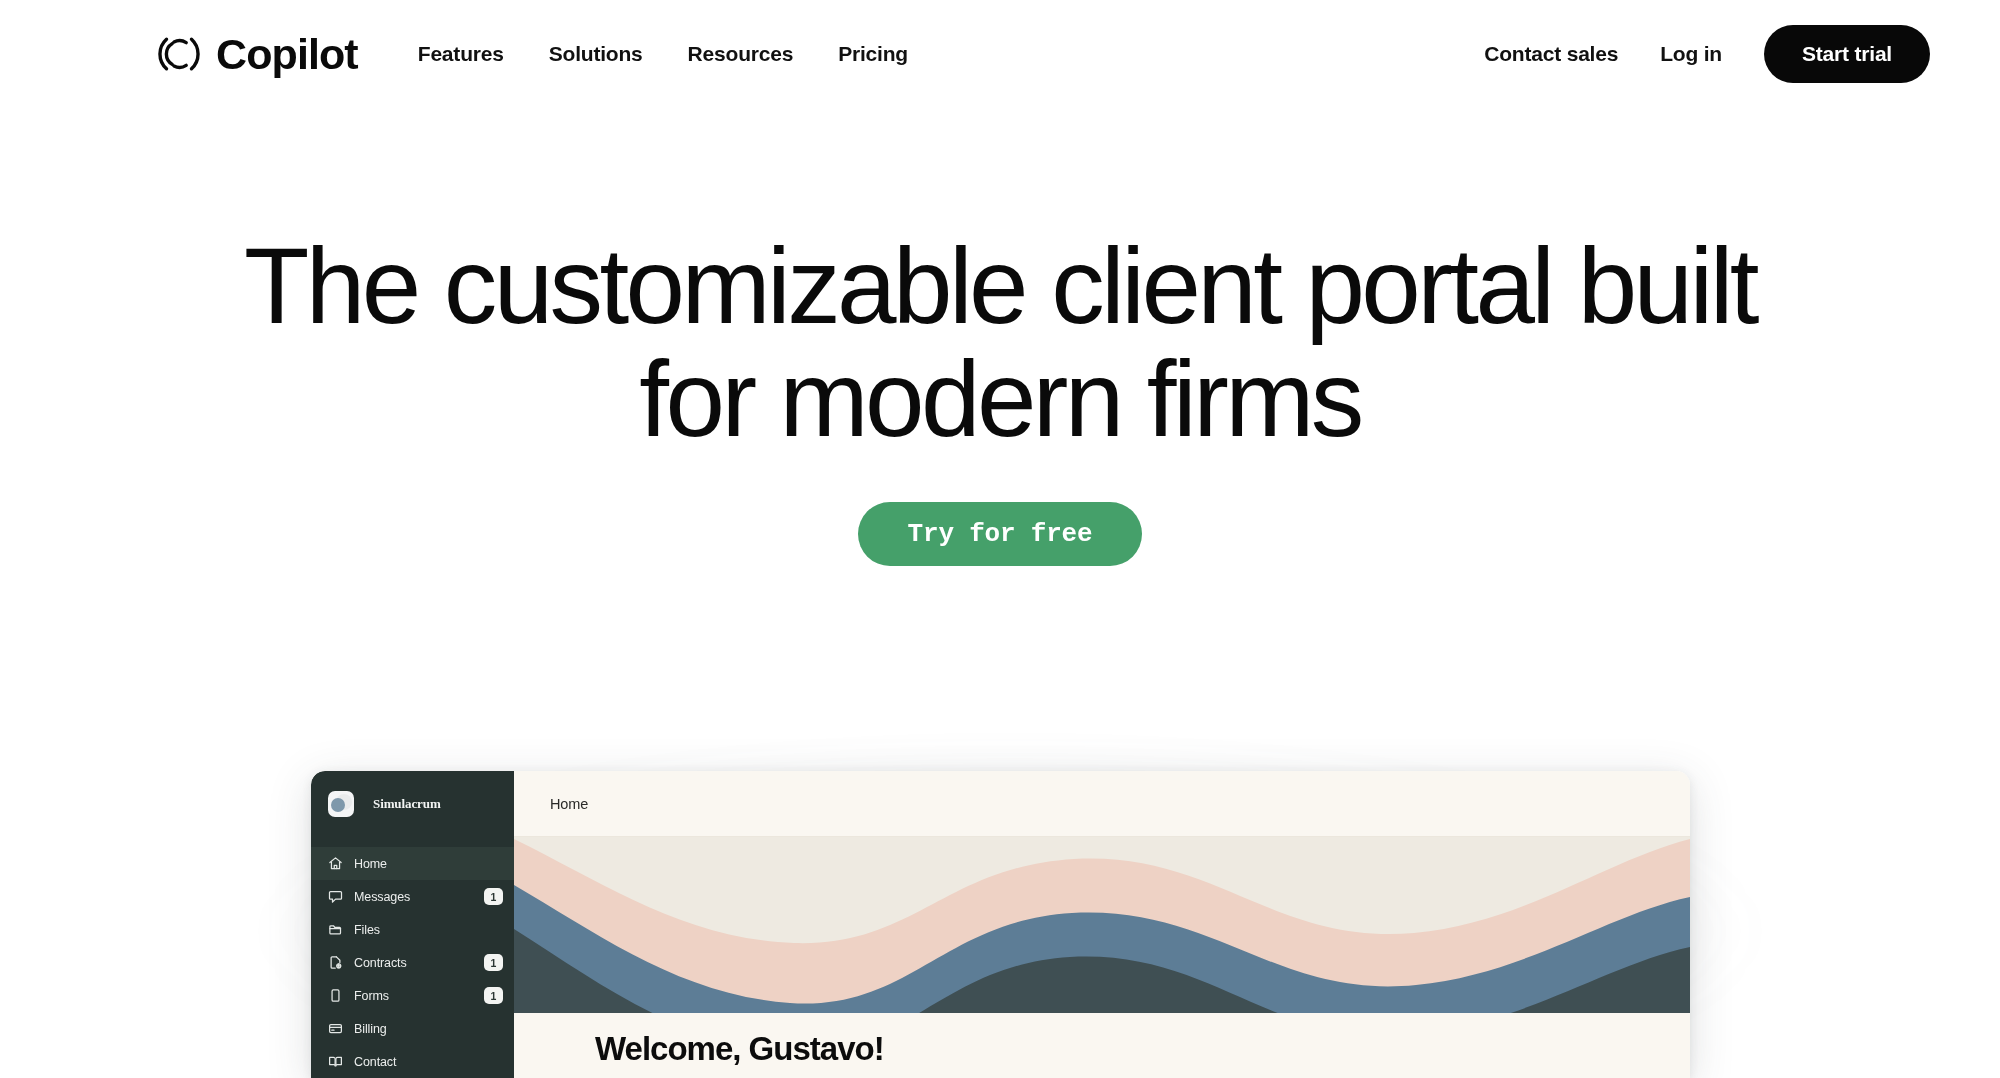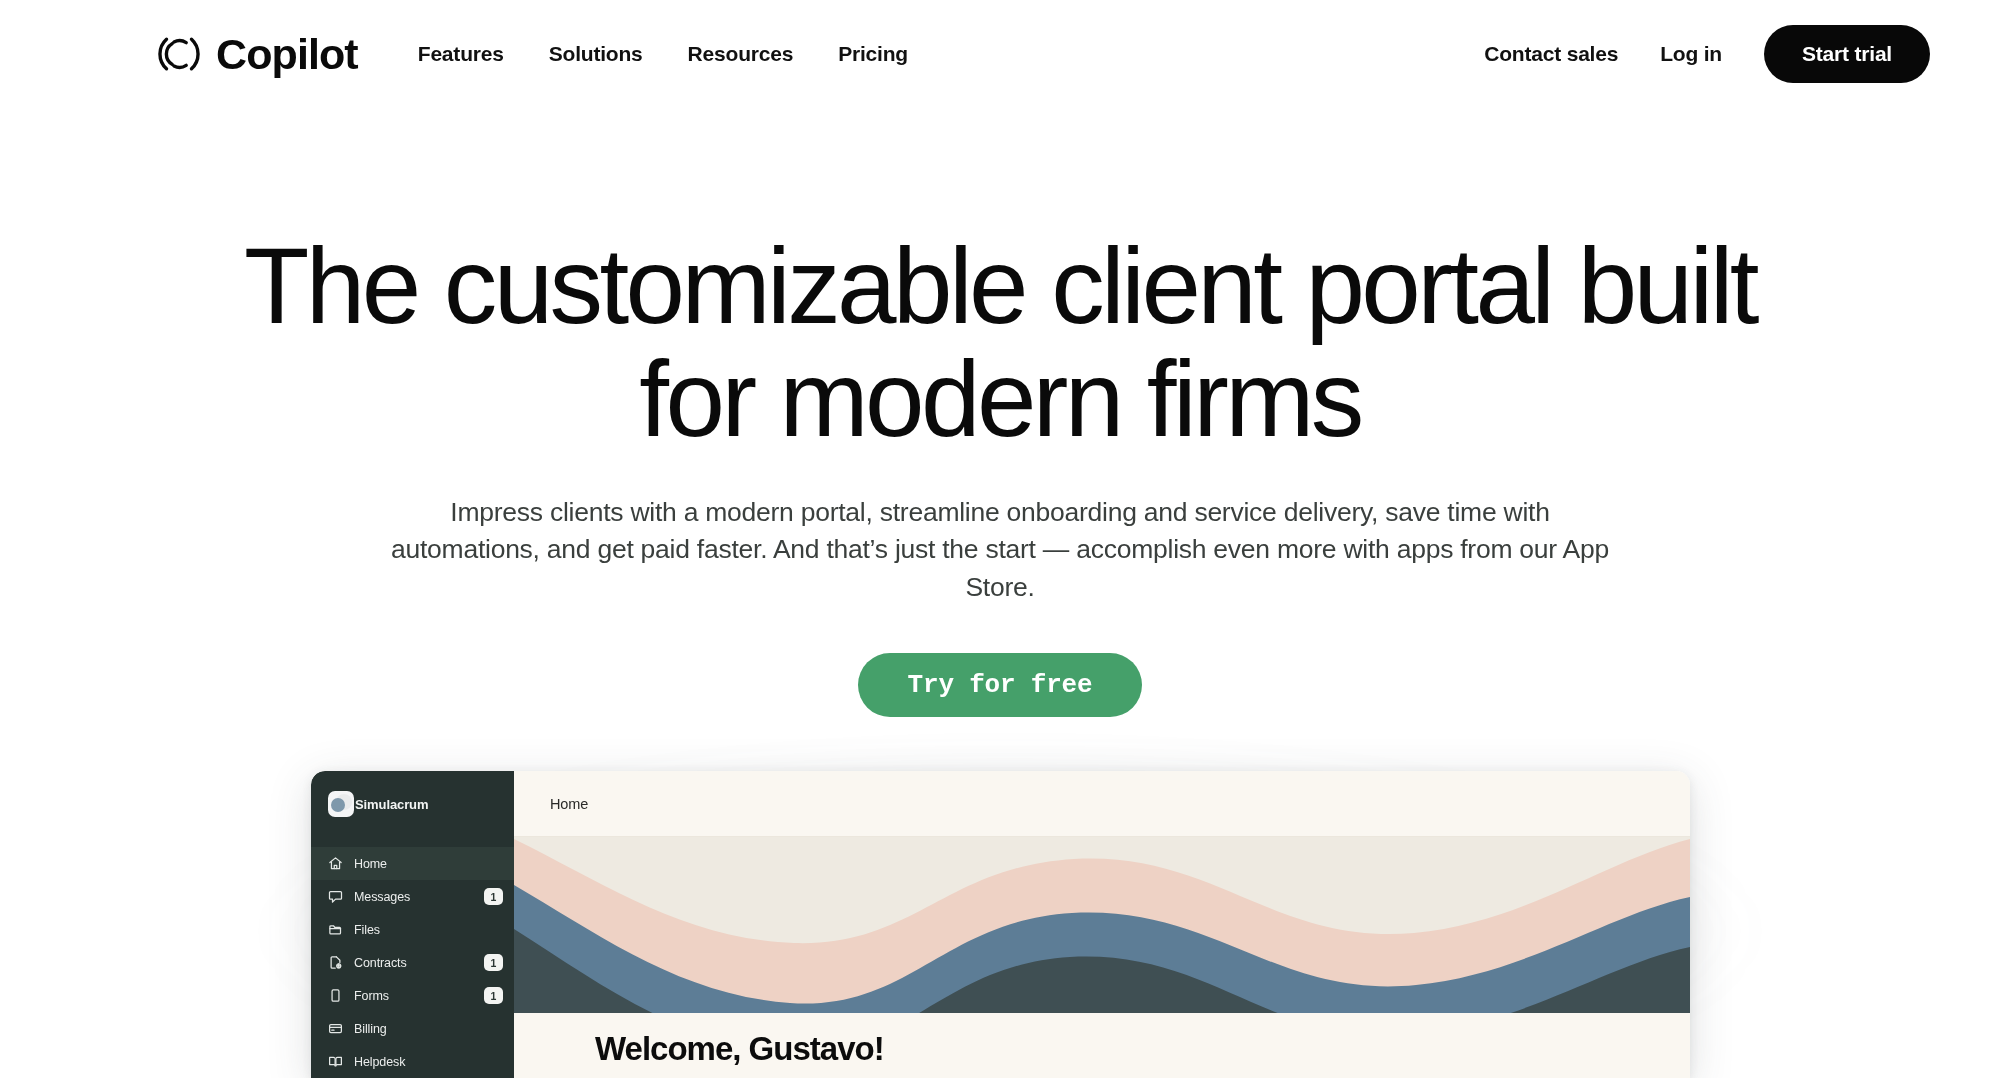--- a/index.html
+++ b/index.html
@@ -172,23 +172,24 @@
     flex: none;
     background: #263230;
     border-radius: 14px 0 0 0;
     padding-top: 0;
     position: relative;
   }
 
   .ws-row {
     display: flex;
     align-items: center;
-    gap: 1px;
+    gap: 19px;
     height: 66px;
     padding-left: 17px;
+    font-family: Liberation Serif, serif;
   }
   .ws-avatar {
     width: 26px; height: 26px;
     border-radius: 7px;
     background: #f4f5f6;
     position: relative;
     flex: none;
     overflow: hidden;
   }
   .ws-avatar .c1 {
@@ -328,21 +329,20 @@
     <div class="header-right">
       <span class="header-link">Contact sales</span>
       <span class="header-link">Log in</span>
       <button class="btn-trial">Start trial</button>
     </div>
 
   </header>
 
   <section id="hero">
     <h1 id="hero-headline">The customizable client portal built for modern firms</h1>
-    <p id="hero-sub">Impress clients with a modern portal, streamline onboarding and service delivery, save time with automations, and get paid faster. And that’s just the start — accomplish even more with apps from our App Store.</p>
     <div id="cta-wrap">
       <button class="btn-try">Try for free</button>
     </div>
   </section>
 
   <div id="app-glow"></div>
 
   <div id="app-window">
 
     <aside id="app-sidebar">
@@ -408,21 +408,21 @@
               <path d="M6 14.6h3.6"></path>
           </svg>
           <span class="app-nav-label">Billing</span>
         </div>
 
         <div class="app-nav-item">
           <svg class="app-nav-icon" viewBox="0 0 24 24" fill="none" stroke="currentColor" stroke-width="2" stroke-linecap="round" stroke-linejoin="round">
             <path d="M2.6 5.4h6.2A2.6 2.6 0 0 1 11.4 8v11a2.1 2.1 0 0 0-2.1-2.1H2.6z"></path>
             <path d="M21.4 5.4h-6.2A2.6 2.6 0 0 0 12.6 8v11a2.1 2.1 0 0 1 2.1-2.1h6.7z"></path>
           </svg>
-          <span class="app-nav-label">Helpdesk</span>
+          <span class="app-nav-label">Contact</span>
         </div>
 
       </div>
     </aside>
 
     <main id="app-main">
 
       <div id="app-topbar">
         <span id="app-breadcrumb">Home</span>
       </div>

